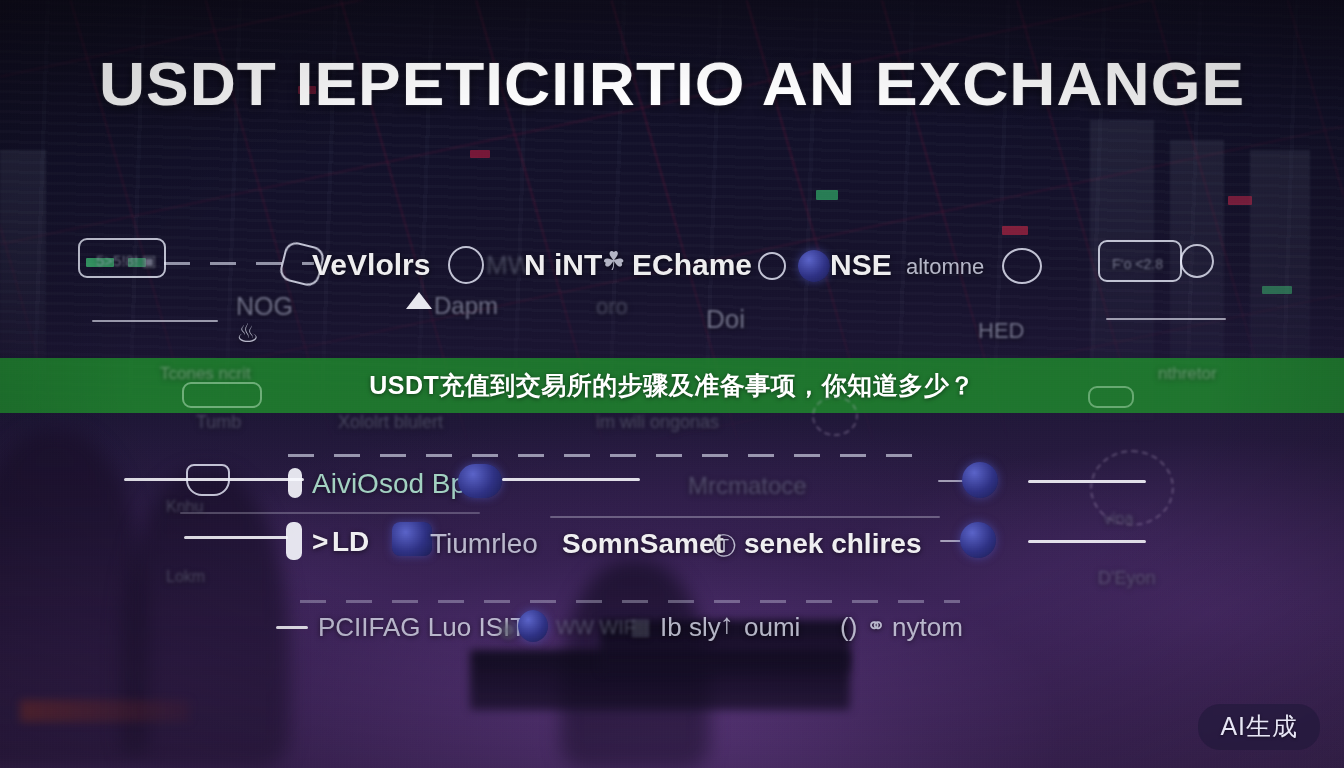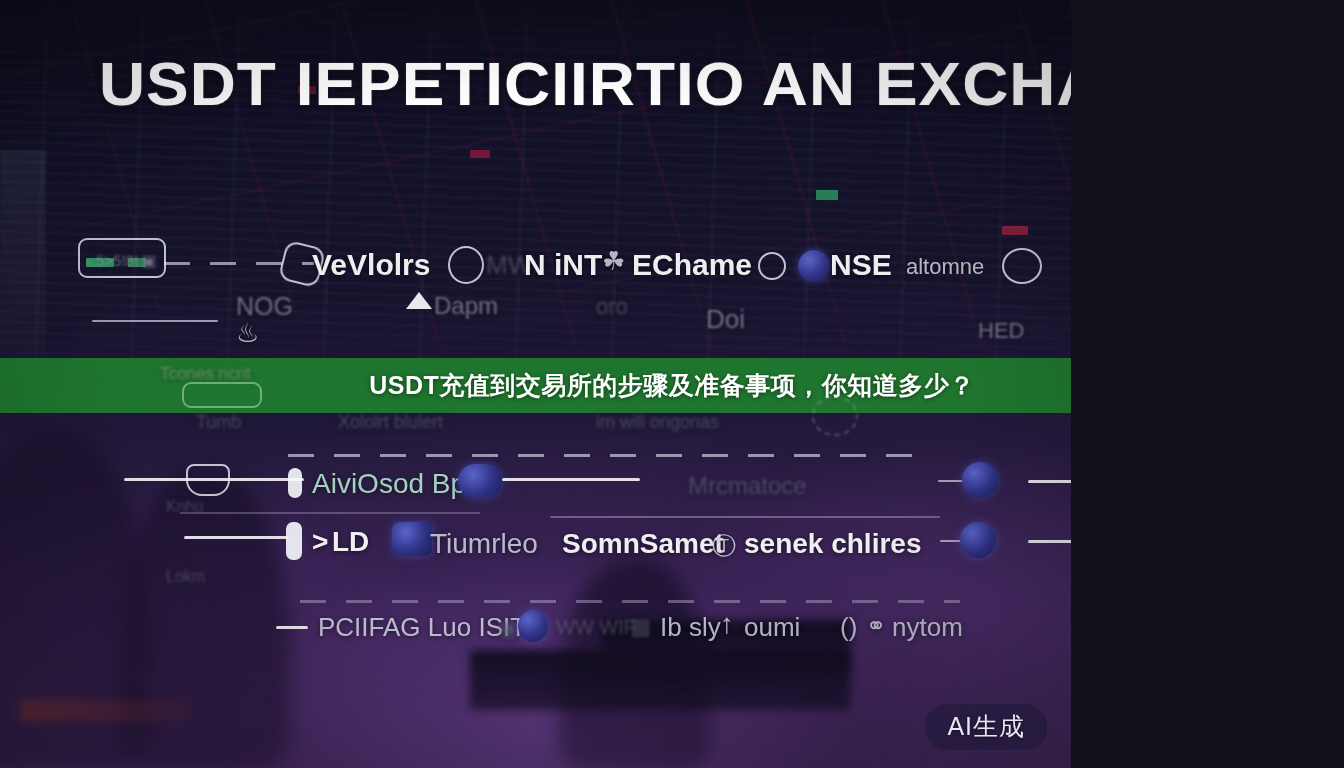--- a/index.html
+++ b/index.html
@@ -3,21 +3,21 @@
 <meta charset="utf-8">
 <title>USDT Exchange Banner</title>
 <style>
   * { margin:0; padding:0; box-sizing:border-box; }
   html,body{
     background:#101018;
     font-family:"Liberation Sans","DejaVu Sans",sans-serif;
   }
   #stage{
     position:relative;
-    width:1071px;
+    width:1344px;
     height:768px;
     overflow:hidden;
     background:#13101f;
   }
 
   
   .bg-base{
     position:absolute; inset:0;
     background:
       radial-gradient(ellipse 70% 55% at 50% 95%, rgba(94,56,128,0.85) 0%, rgba(60,34,88,0.55) 42%, rgba(26,18,46,0) 75%),

